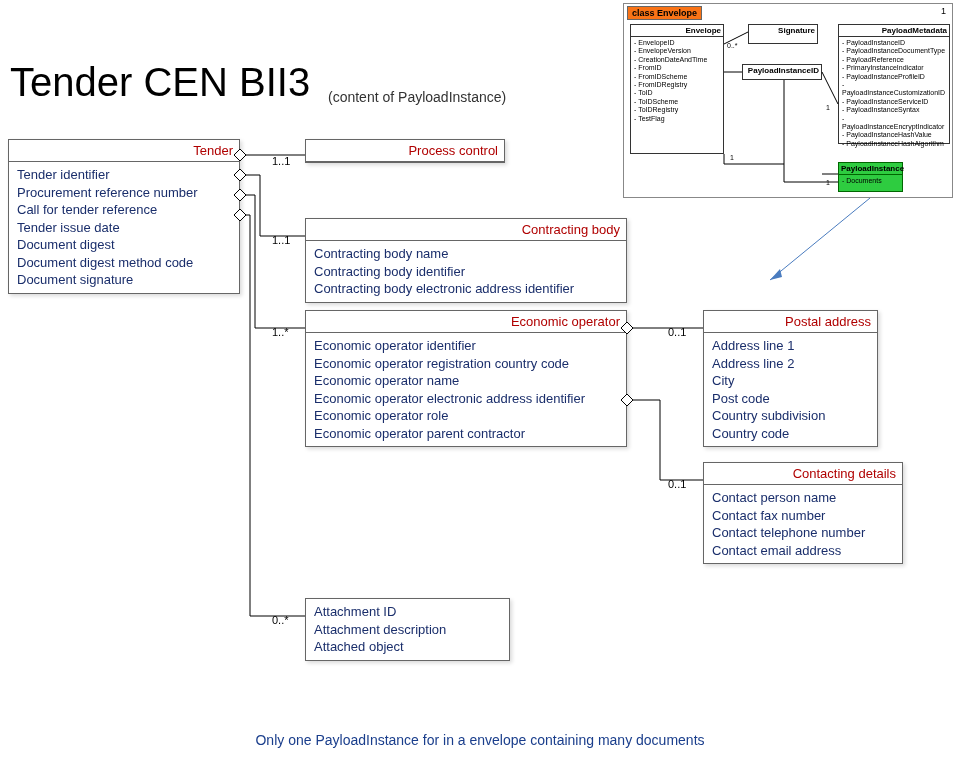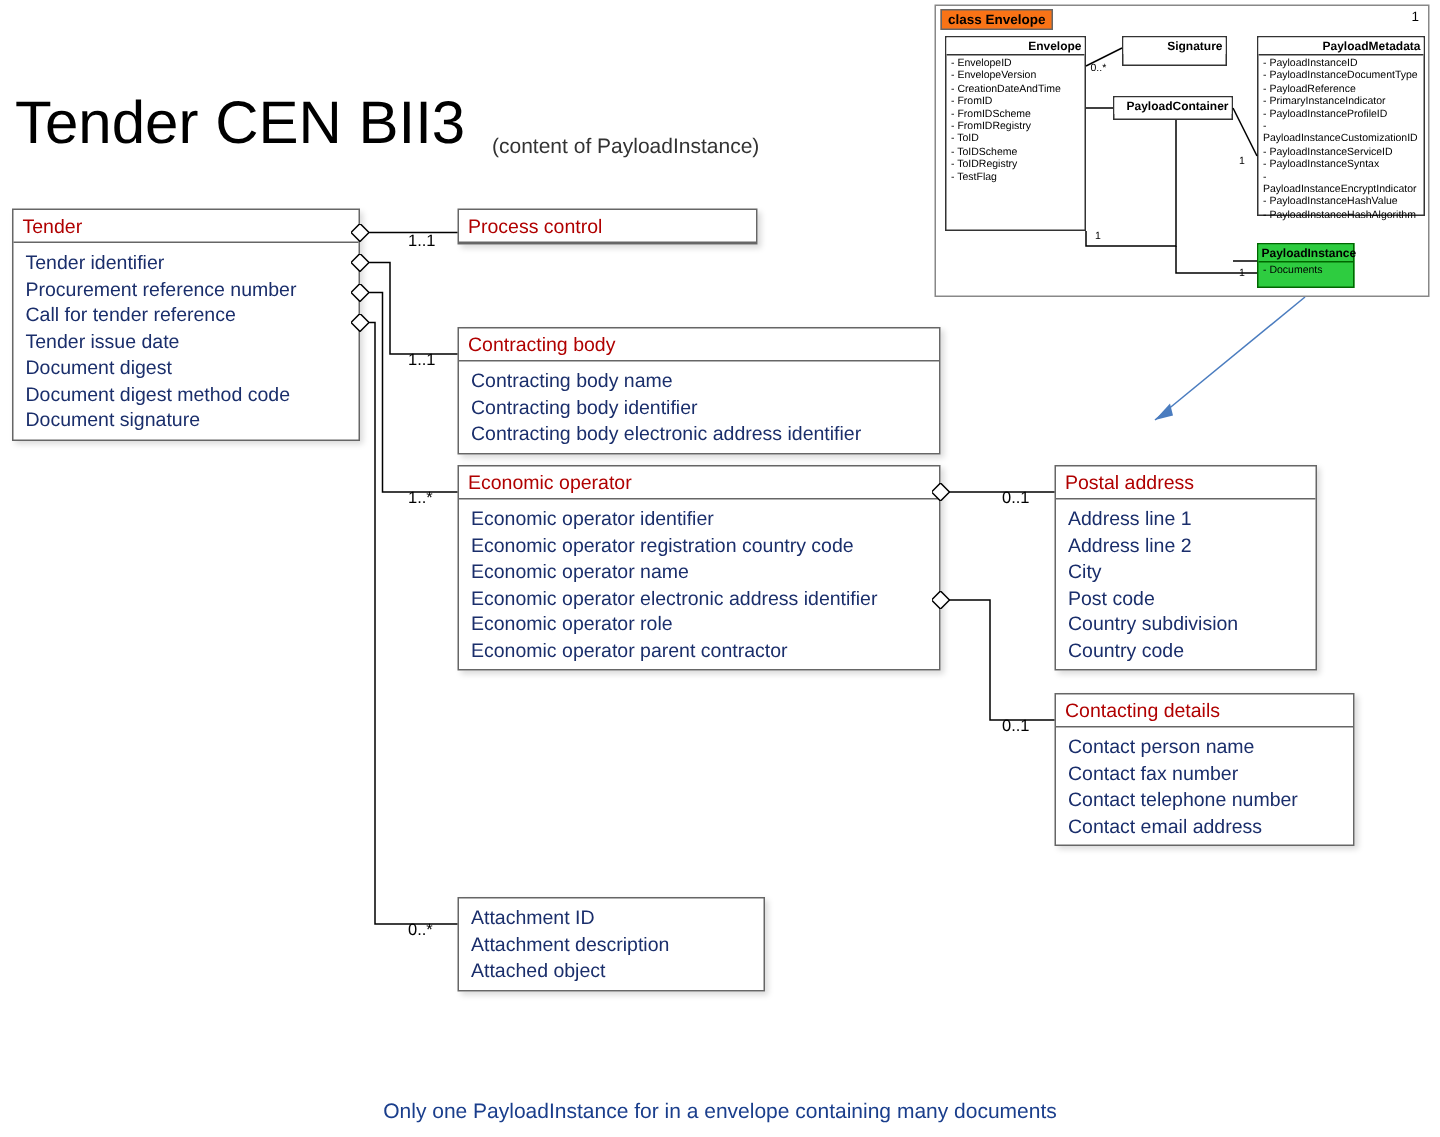--- a/index.html
+++ b/index.html
@@ -31,21 +31,21 @@
     color: #1a3e8c;
   }
   .class-box {
     position: absolute;
     border: 1px solid #666;
     background: #fff;
     font-size: 13px;
     box-shadow: 2px 2px 4px rgba(0,0,0,0.15);
   }
   .class-box .cb-title {
-    text-align: left;
+    text-align: right;
     padding: 3px 6px;
     border-bottom: 1px solid #666;
     color: #b00000;
     font-weight: normal;
   }
   .class-box .cb-body {
     padding: 4px 8px;
     color: #1a2e6b;
     line-height: 1.35;
   }
@@ -251,21 +251,21 @@
         <div>- ToIDRegistry</div>
         <div>- TestFlag</div>
       </div>
   </div>
 
   <div class="mini-box" style="left:124px; top:20px; width:70px; height:20px;">
     <div class="mb-title" style="border-bottom:none;">Signature</div>
   </div>
 
   <div class="mini-box" style="left:118px; top:60px; width:80px; height:16px;">
-    <div class="mb-title" style="border-bottom:none;">PayloadContainer</div>
+    <div class="mb-title" style="border-bottom:none;">PayloadInstanceID</div>
   </div>
 
   <div class="mini-box" style="left:214px; top:20px; width:112px; height:120px;">
     <div class="mb-title">PayloadMetadata</div>
     <div class="mb-body">
         <div>- PayloadInstanceID</div>
         <div>- PayloadInstanceDocumentType</div>
         <div>- PayloadReference</div>
         <div>- PrimaryInstanceIndicator</div>
         <div>- PayloadInstanceProfileID</div>

